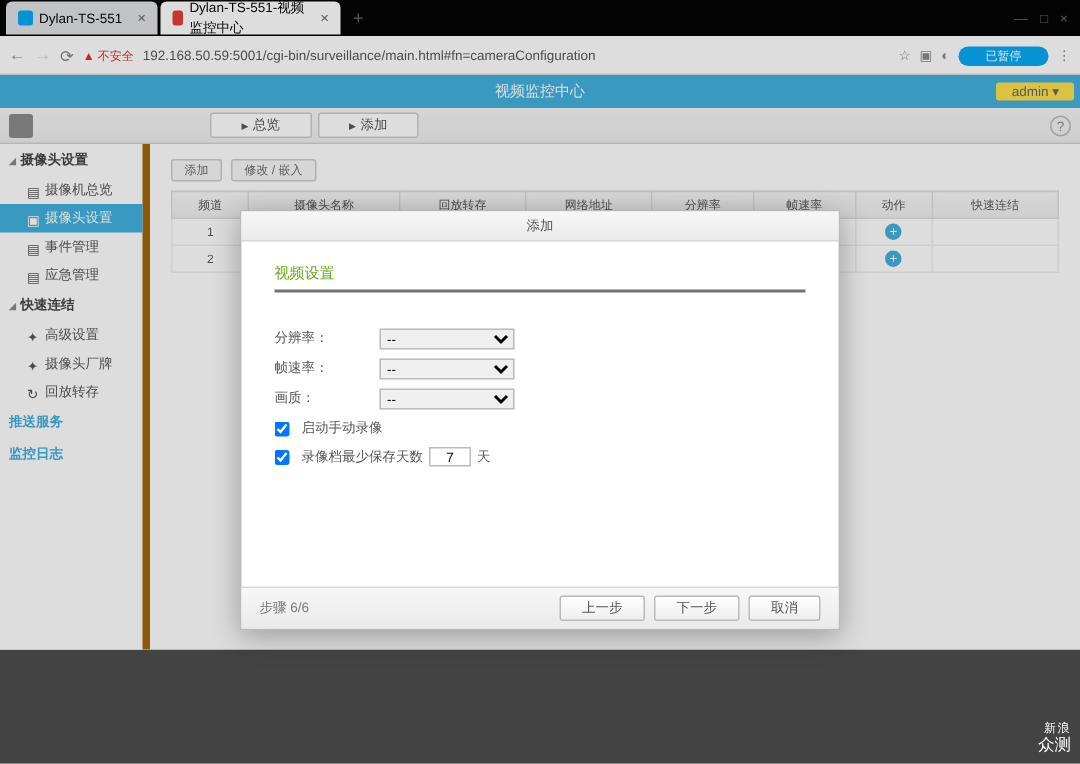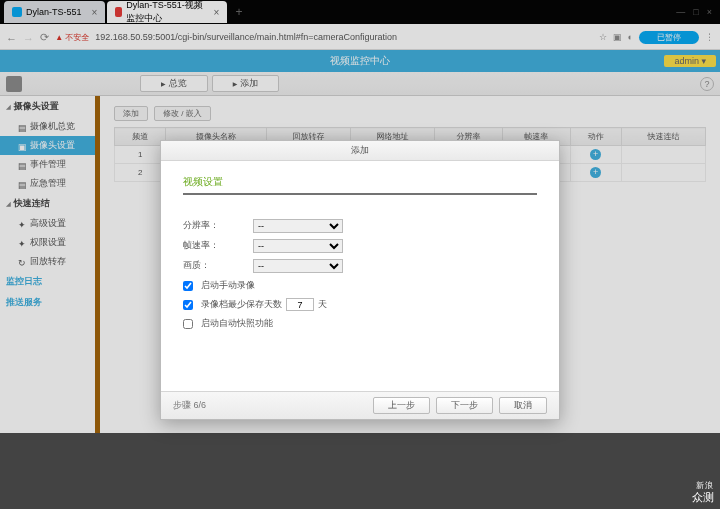--- a/index.html
+++ b/index.html
@@ -145,28 +145,28 @@
           <span class="side-ico">▤</span>
           <span>应急管理</span>
         </div>
       <div class="side-group">快速连结</div>
       <div class="side-item">
           <span class="side-ico">✦</span>
           <span>高级设置</span>
         </div>
       <div class="side-item">
           <span class="side-ico">✦</span>
-          <span>权限设置</span>
+          <span>摄像头厂牌</span>
         </div>
       <div class="side-item">
           <span class="side-ico">↻</span>
           <span>回放转存</span>
         </div>
+      <div class="side-link">推送服务</div>
       <div class="side-link">监控日志</div>
-      <div class="side-link">推送服务</div>
     </div>
 
     <div class="content">
       <div class="content-actions">
         <button class="sm-btn">添加</button>
         <button class="sm-btn">修改 / 嵌入</button>
       </div>
       <table class="table">
         <thead>
             <tr>
@@ -231,26 +231,20 @@
     </div>
       </div>
     <div class="row">
         <div class="inline">
       <input type="checkbox" checked="" style="">
       <span>录像档最少保存天数</span>
       <input type="text" value="7" style="">
       <span>天</span>
     </div>
       </div>
-    <div class="row">
-        <div class="inline">
-      <input type="checkbox" style="">
-      <span>启动自动快照功能</span>
-    </div>
-      </div>
   </div>
   <div class="modal-footer">
     <span class="step">步骤 6/6</span>
     <div class="fbtns">
       <button class="fbtn">上一步</button>
       <button class="fbtn">下一步</button>
       <button class="fbtn">取消</button>
     </div>
   </div>
 </div>

